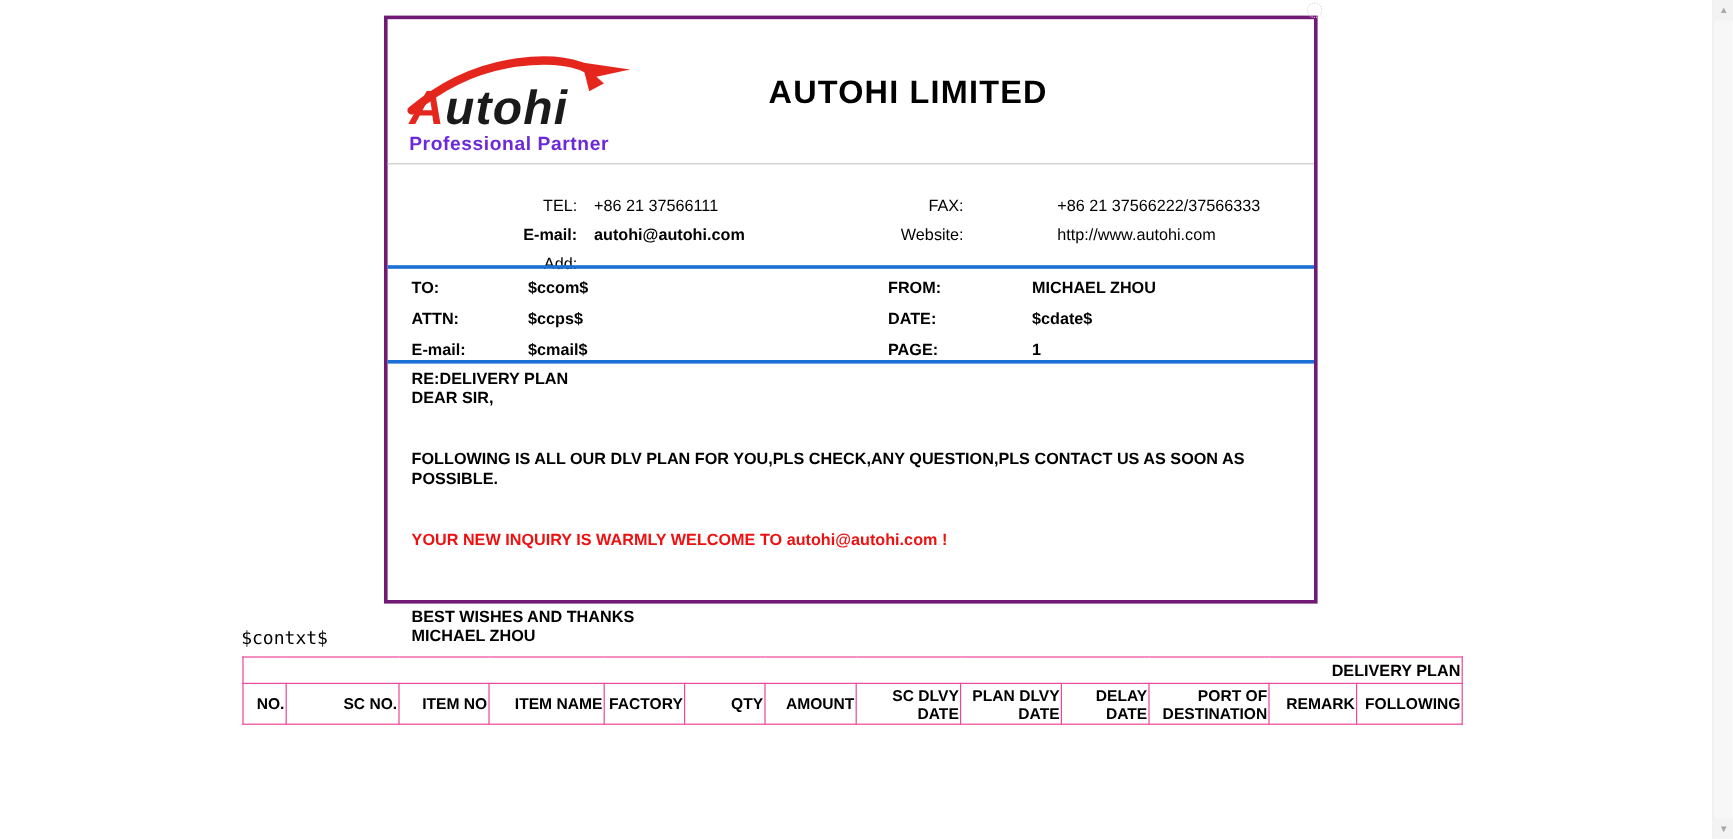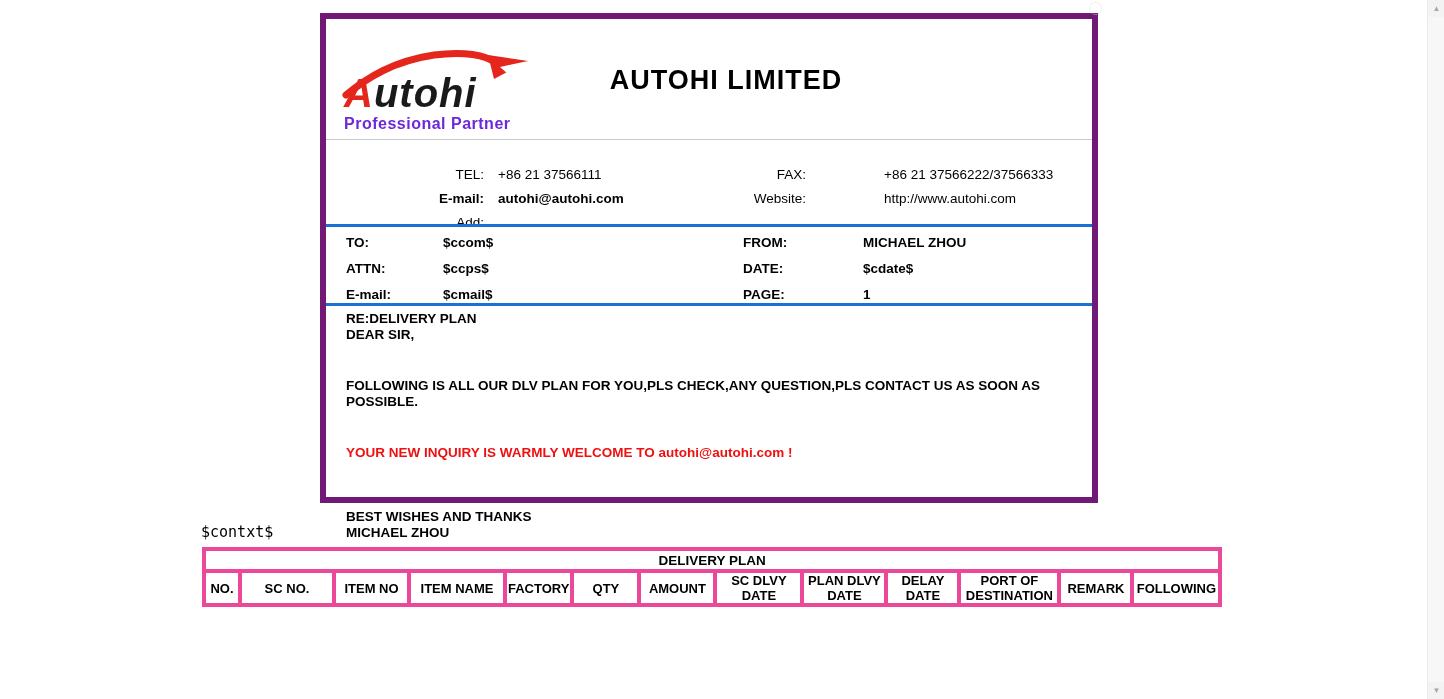--- a/index.html
+++ b/index.html
@@ -2,32 +2,32 @@
 <html><head>
 <meta charset="utf-8">
 <style>
   * { margin:0; padding:0; box-sizing:border-box; }
   html,body { width:1444px; height:699px; background:#fff; overflow:hidden;
               font-family:"Liberation Sans", sans-serif; color:#000; }
   .page { position:relative; width:1444px; height:699px; background:#fff; }
 
   
   .doc { position:absolute; left:320px; top:13px; width:778px; height:490px;
-         border:6px solid #701a75; background:#fff; }
+         border:3px solid #701a75; background:#fff; }
 
   .logo-wrap { position:absolute; left:16px; top:24px; width:190px; height:92px; }
   .logo-car { position:absolute; left:0; top:0; width:190px; height:56px; }
   .logo-word { position:absolute; left:2px; top:28px; font-size:40px; font-weight:bold;
                font-style:italic; letter-spacing:1px; line-height:44px; }
   .logo-a { color:#e4261c; }
   .logo-rest { color:#1a1a1a; }
   .logo-tagline { position:absolute; left:2px; top:72px; font-size:16px; font-weight:bold;
                   color:#6d28d9; letter-spacing:0.5px; white-space:nowrap; }
 
-  .company-title { position:absolute; left:250px; top:46px; width:300px; text-align:center;
+  .company-title { position:absolute; left:250px; top:46px; width:300px; text-align:right;
                    font-size:27px; font-weight:bold; letter-spacing:1px; white-space:nowrap; }
 
   .hr-gray { position:absolute; left:0; right:0; top:120px; height:1px; background:#c9c9c9; }
 
   .contact { position:absolute; left:0; top:133px; width:100%; font-size:13.5px; }
   .c-row { position:absolute; left:0; width:100%; height:18px; line-height:18px; }
   .c-label1 { position:absolute; left:58px; width:100px; text-align:right; }
   .c-val1   { position:absolute; left:172px; white-space:nowrap; }
   .c-label2 { position:absolute; left:380px; width:100px; text-align:right; }
   .c-val2   { position:absolute; left:522px; white-space:nowrap;margin-left:36px; }
@@ -48,21 +48,21 @@
   .bt-gap48 { margin-top:48px; }
   .red-line { color:#ee1111; }
   .red-line a { color:#ee1111; text-decoration:none; }
 
   
   .contxt { position:absolute; left:201px; top:523px; font-family:"DejaVu Sans Mono", monospace;
             font-size:15px; color:#000; }
 
   table.plan { position:absolute; left:202px; top:547px; border-collapse:collapse;
                table-layout:fixed; font-size:13px; font-weight:bold; }
-  table.plan th, table.plan td { border:4px solid #ec4899; text-align:center; vertical-align:middle;
+  table.plan th, table.plan td { border:1px solid #ec4899; text-align:right; vertical-align:middle;
                padding:0 1px; line-height:15px; overflow:hidden; }
   .plan-title td { height:22px; font-size:13.5px; }
   .plan-head th { height:34px; }
 
   
   .scrollbar { position:absolute; right:0; top:0; width:17px; height:699px;
                background:#f7f7f7; border-left:1px solid #ececec; }
   .sb-btn { position:absolute; left:0; width:17px; height:17px; text-align:center;
             color:#a8a8a8; font-size:8px; line-height:17px; background:#f3f3f3; }
   .sb-up { top:0; }

